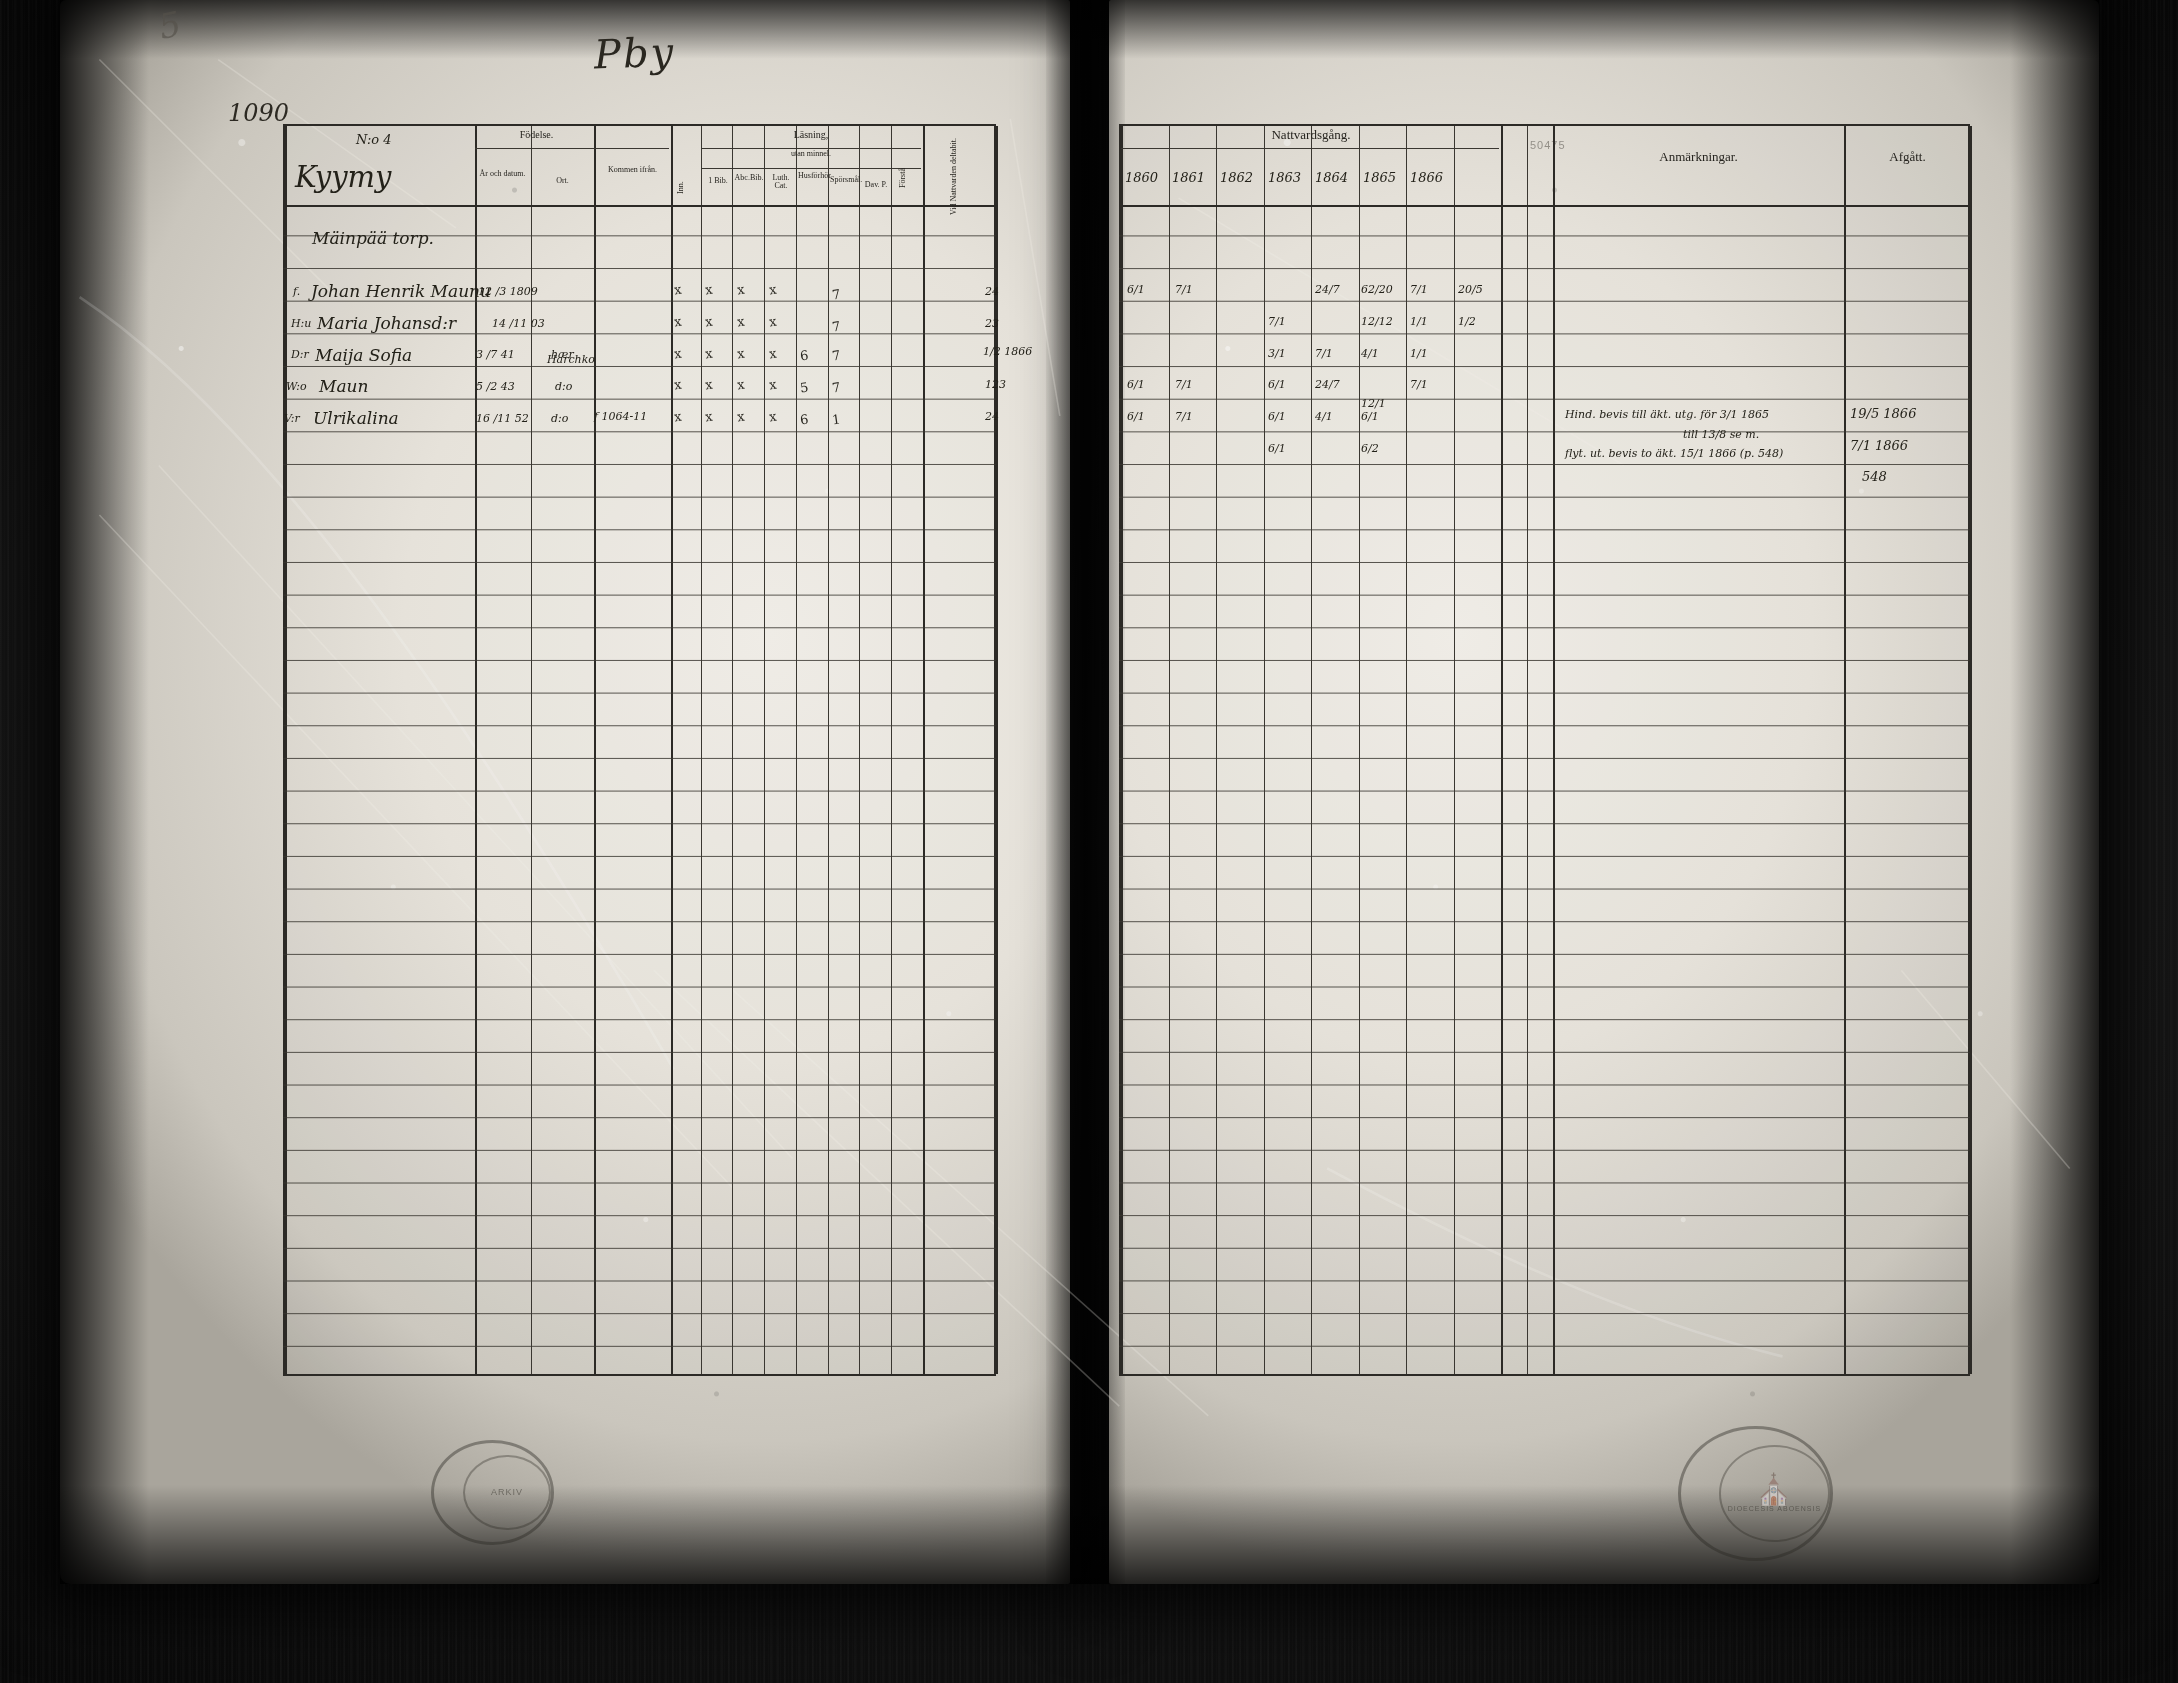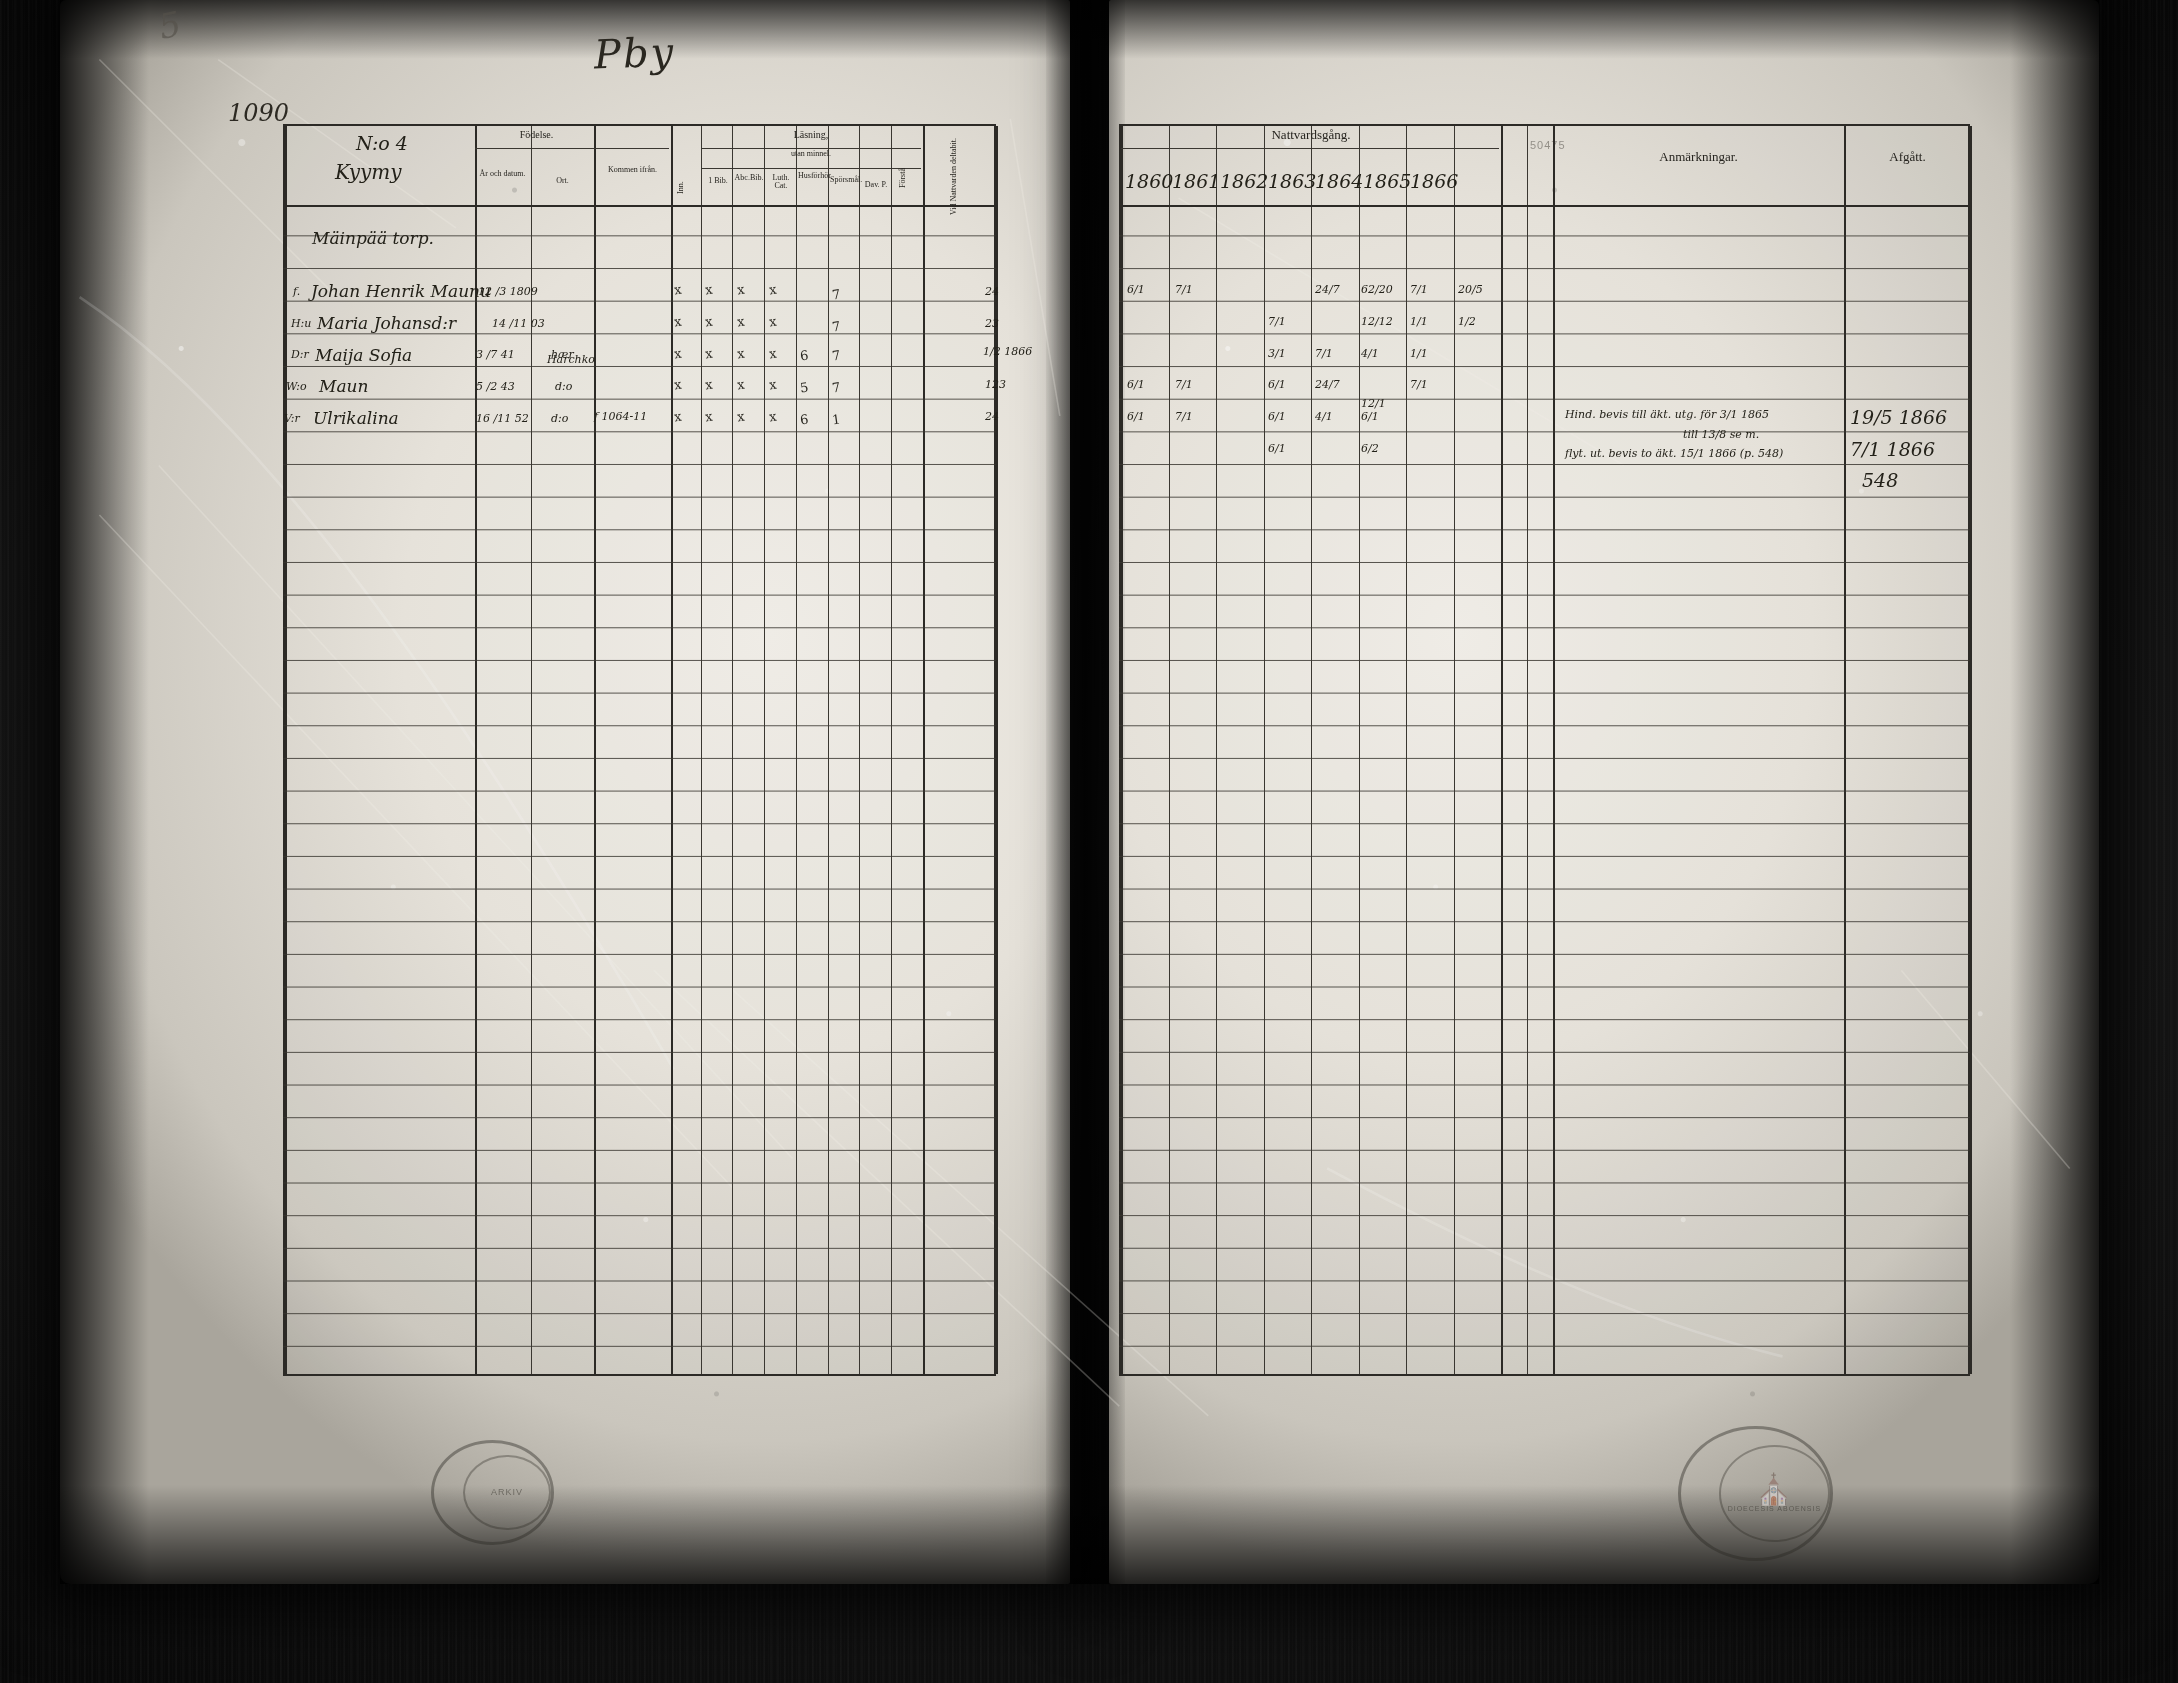--- a/index.html
+++ b/index.html
@@ -109,23 +109,23 @@
   }
 
   
   .hand{
     font-family:"DejaVu Serif",serif;
     font-style:italic;
     color:#232119;
     position:absolute;
     white-space:nowrap;
   }
-  .hand.lg{font-size:20px;margin-left:40px;}
+  .hand.lg{font-size:29px;}
   .hand.md{font-size:17px;}
-  .hand.sm{font-size:19px;}
+  .hand.sm{font-size:13px;}
   .hand.xs{font-size:11px;}
   .hand.blur{filter:blur(0.3px);}
 
   .mark{
     position:absolute;font-family:"DejaVu Serif",serif;font-size:13px;color:#2a2821;
     transform:rotate(-8deg);
   }
 
   
   #page-title-script{

